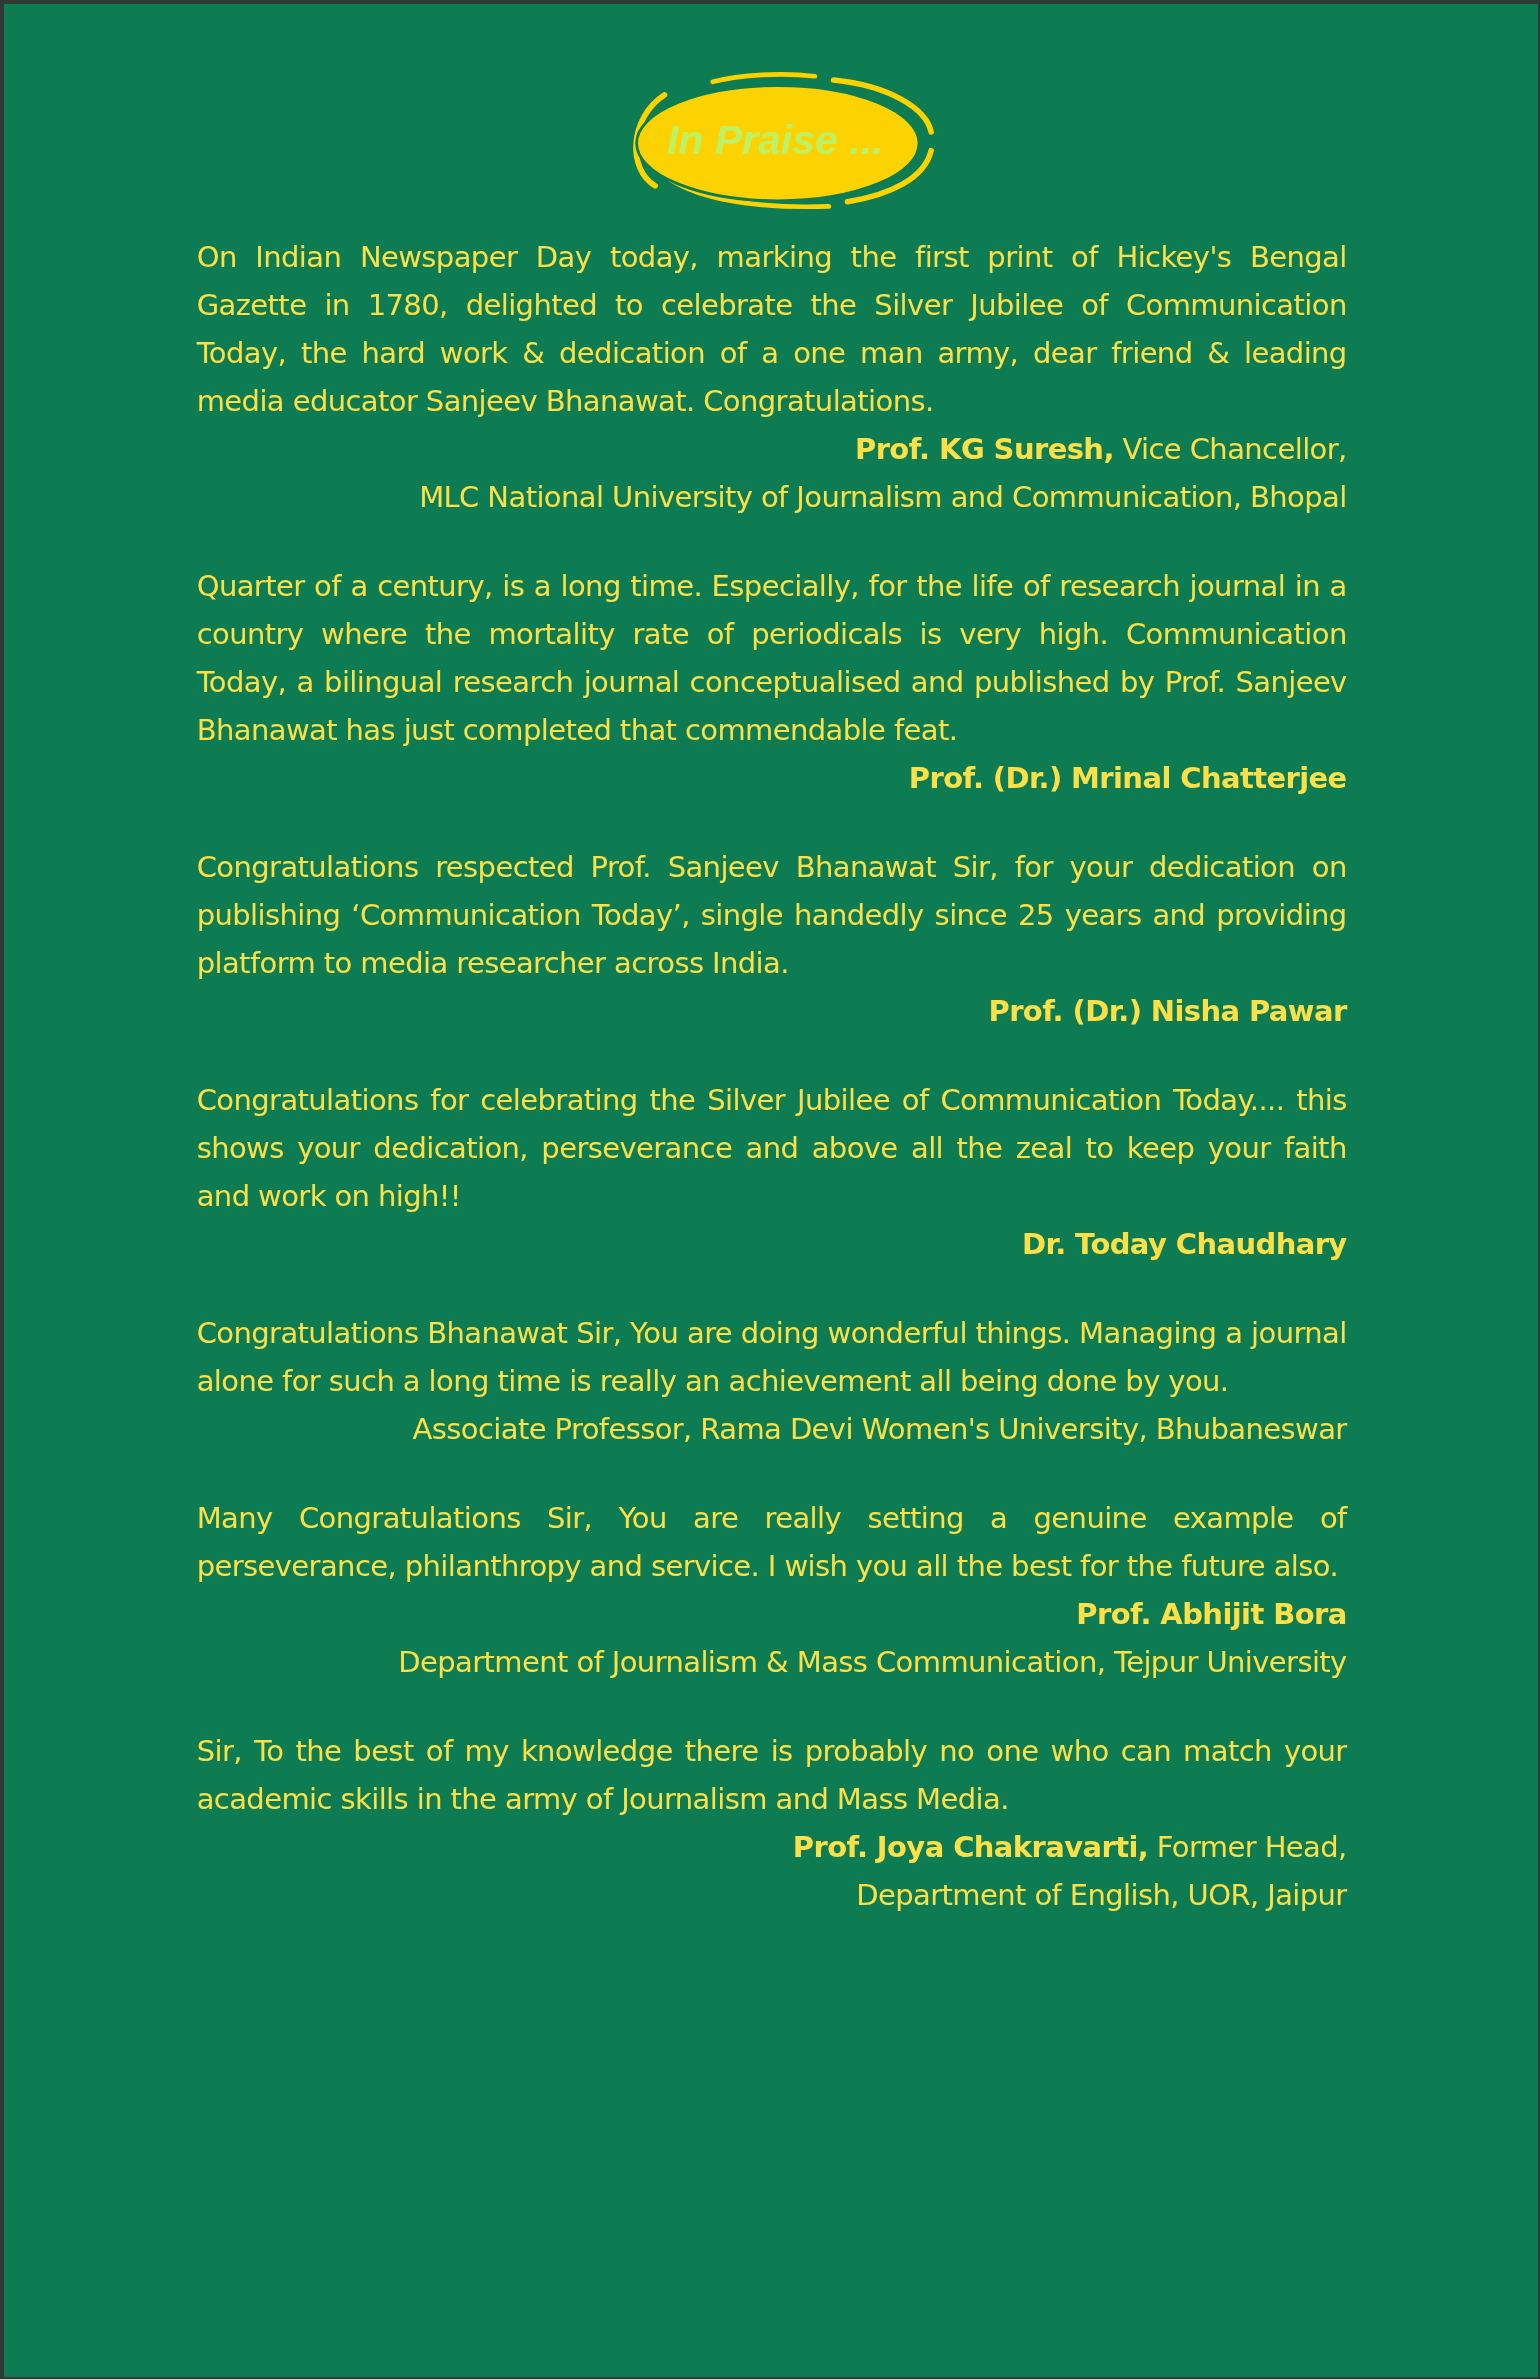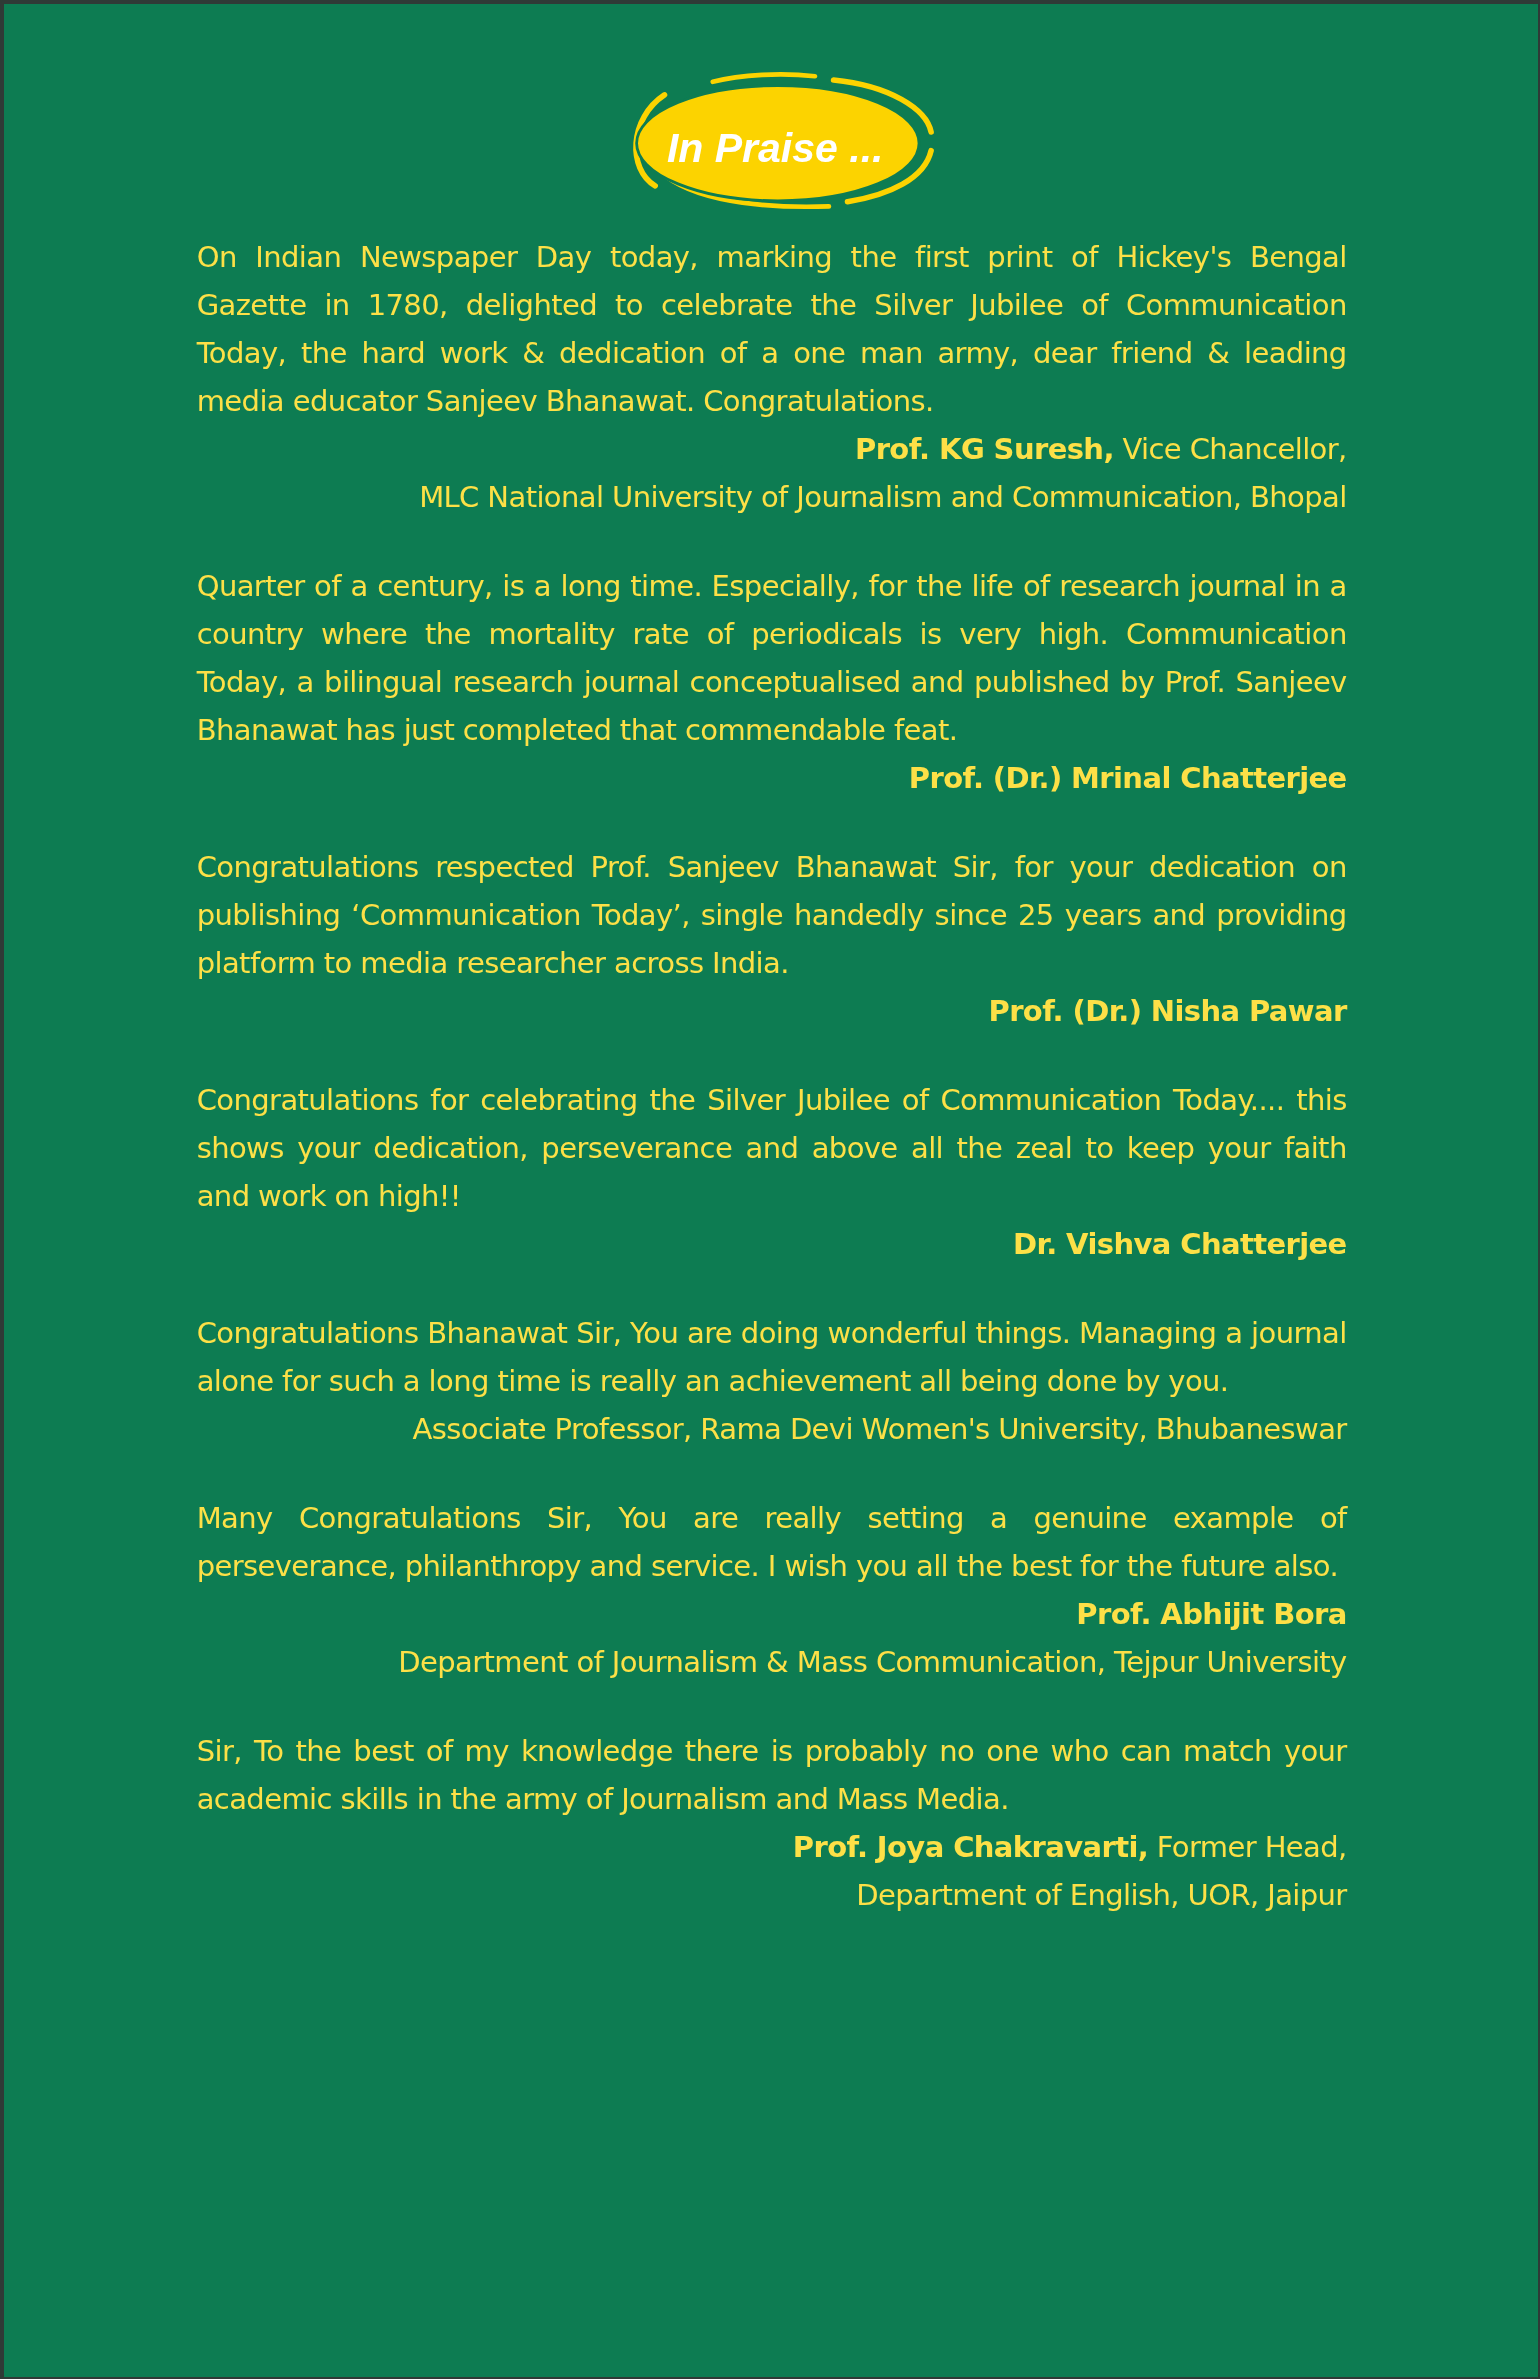--- a/index.html
+++ b/index.html
@@ -13,25 +13,25 @@
     width: 1534px; height: 2373px;
     background: #0d7c52;
     overflow: hidden;
   }
   .badge {
     position: absolute; left: 606px; top: 63px;
     width: 331px; height: 144px;
   }
   .badge svg { position: absolute; left: 0; top: 0; }
   .badge-title {
-    position: absolute; left: 0; top: 8px; width: 331px; height: 144px;
+    position: absolute; left: 0; top: 0; width: 331px; height: 144px;
     display: flex; align-items: center; justify-content: center;
     font-family: "Liberation Sans", sans-serif;
     font-weight: bold; font-style: italic;
-    font-size: 41px; color: #ffffff;
+    font-size: 41px; color: #bef264;
     letter-spacing: 0px;
     padding-top: 3.7px; box-sizing: border-box;
   }
   .content {
     position: absolute; left: 193px; top: 229px;
     width: 1150px;
     color: #fde047;
     font-family: "DejaVu Sans", sans-serif;
     font-size: 29px;
     line-height: 48px;
@@ -84,21 +84,21 @@
       <div class="sig"><span class="name">Prof. (Dr.) Mrinal Chatterjee</span><span></span></div>
     </div>
 
     <div class="entry">
       <div class="quote">Congratulations respected Prof. Sanjeev Bhanawat Sir, for your dedication on publishing ‘Communication Today’, single handedly since 25 years and providing platform to media researcher across India.</div>
       <div class="sig"><span class="name">Prof. (Dr.) Nisha Pawar</span><span></span></div>
     </div>
 
     <div class="entry">
       <div class="quote">Congratulations for celebrating the Silver Jubilee of Communication Today.... this shows your dedication, perseverance and above all the zeal to keep your faith and work on high!!</div>
-      <div class="sig"><span class="name">Dr. Vishva Chatterjee</span><span></span></div>
+      <div class="sig"><span class="name">Dr. Today Chaudhary</span><span></span></div>
     </div>
 
     <div class="entry">
       <div class="quote">Congratulations Bhanawat Sir, You are doing wonderful things. Managing a journal alone for such a long time is really an achievement all being done by you.</div>
       <div class="affil">Associate Professor, Rama Devi Women's University, Bhubaneswar</div>
     </div>
 
     <div class="entry">
       <div class="quote">Many Congratulations Sir, You are really setting a genuine example of perseverance, philanthropy and service. I wish you all the best for the future also.</div>
       <div class="sig"><span class="name">Prof. Abhijit Bora</span><span></span></div>

